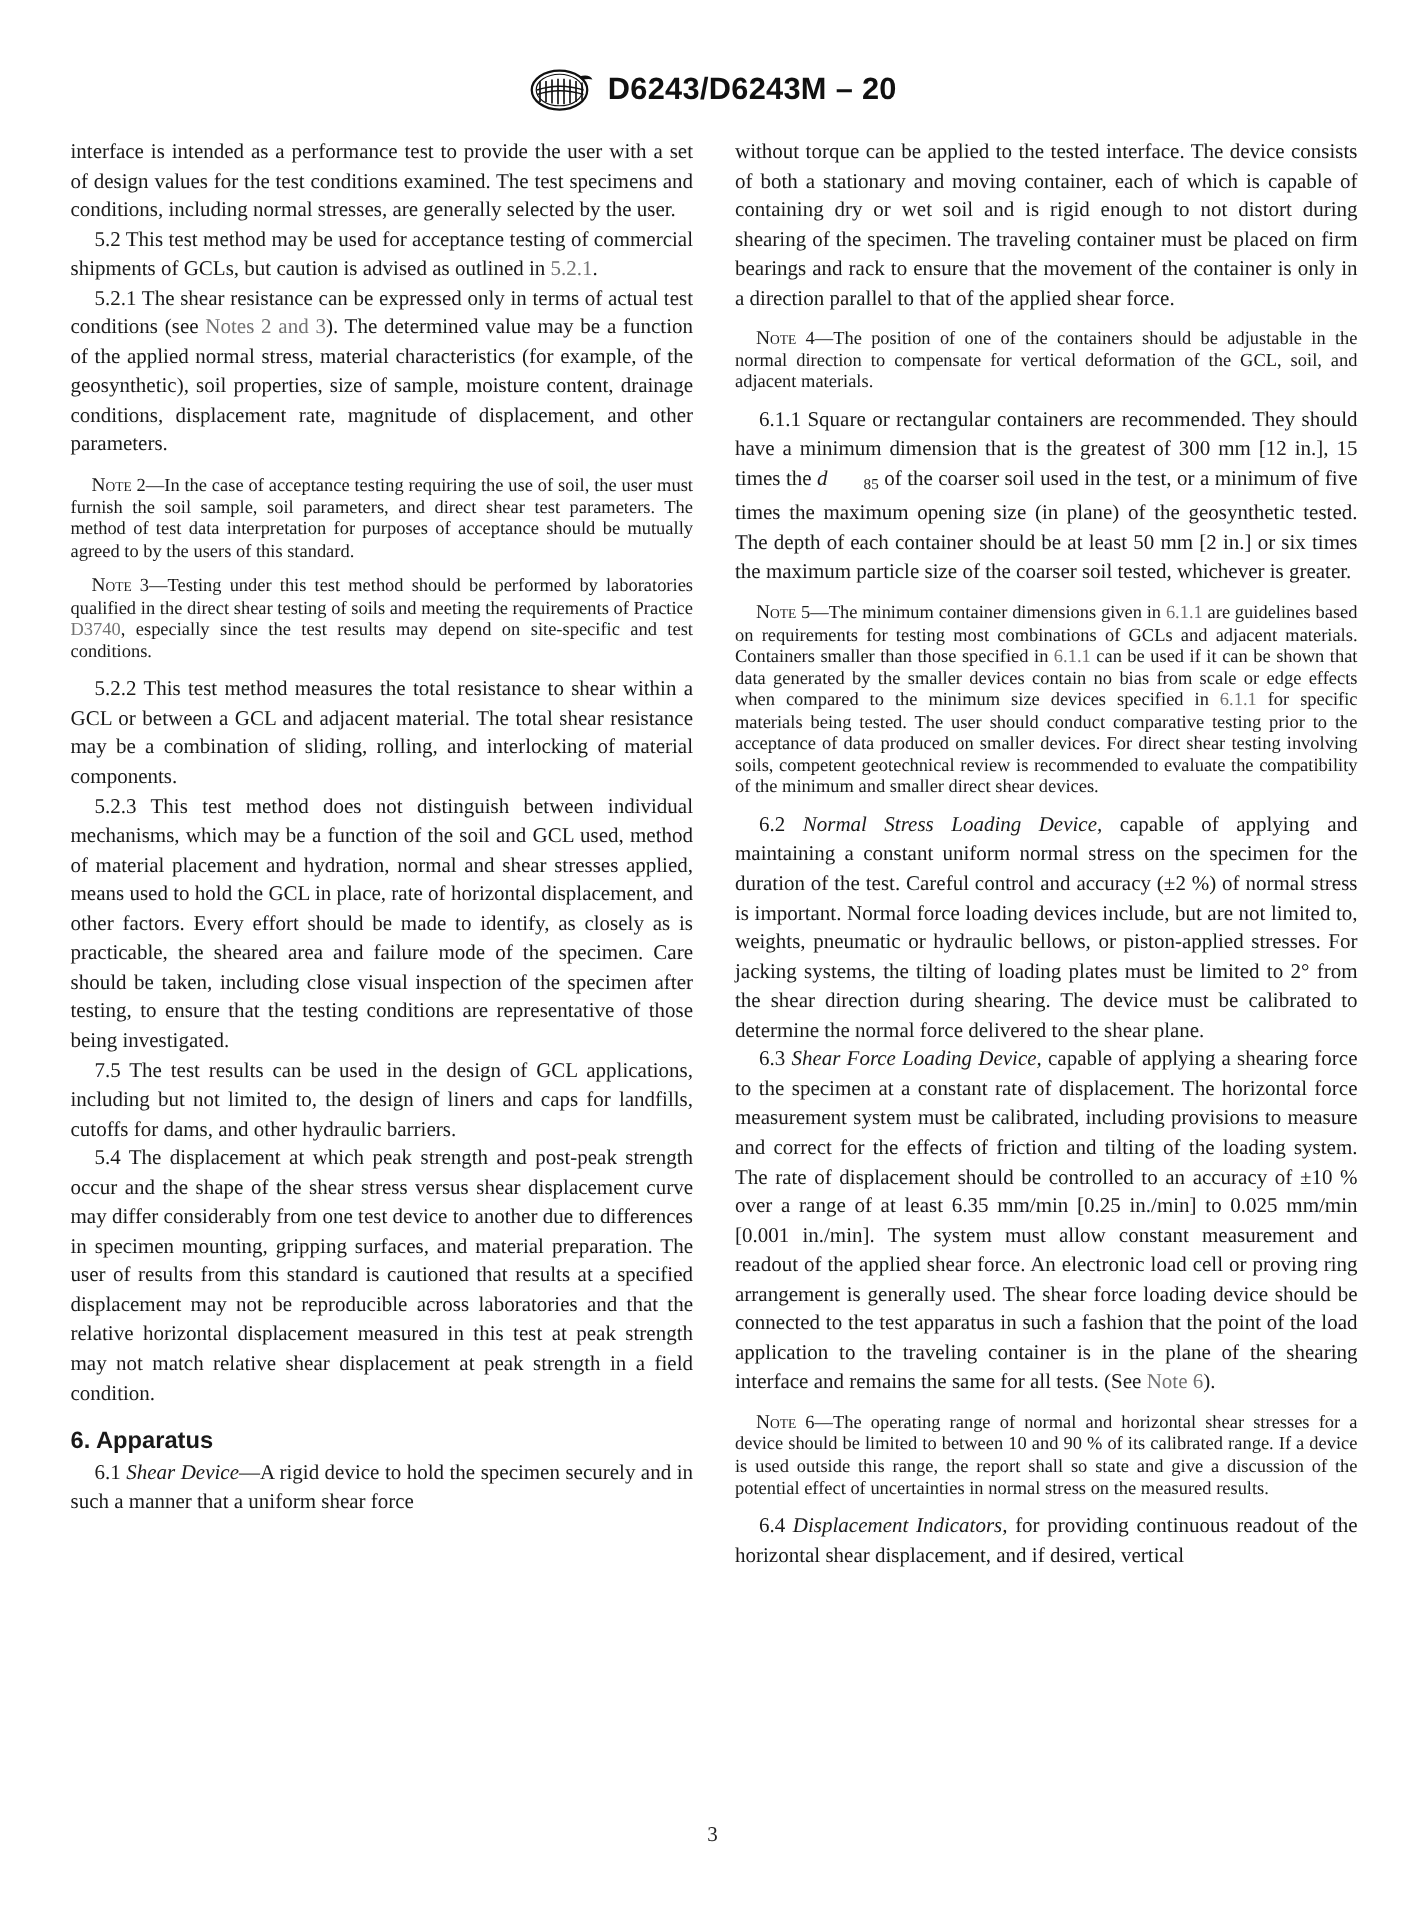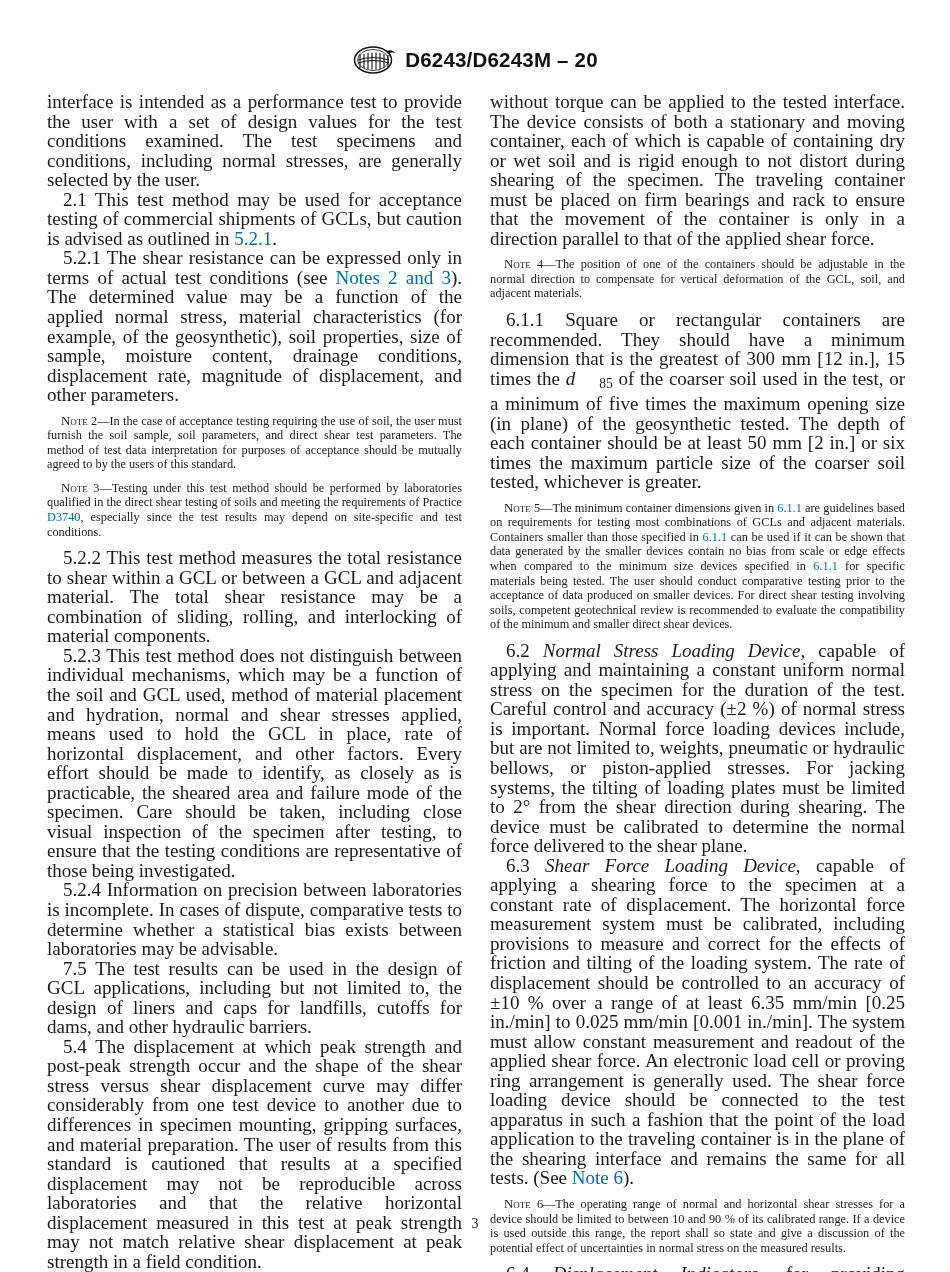--- a/index.html
+++ b/index.html
@@ -64,21 +64,21 @@
     width: 415px;
     flex: 0 0 415px;
   }
 
   
   p {
     margin: 0;
     padding: 0;
   }
   .body-p {
-    font-size: 19px;
+    font-size: 14px;
     line-height: 19.55px;
     text-align: justify;
     text-justify: inter-word;
     text-indent: 16px;
     hyphens: manual;
     margin-bottom: 0;
   }
   .body-p.cont {
     text-indent: 0;
   }
@@ -112,21 +112,21 @@
     font-size: 15.8px;
     line-height: 19.5px;
     margin-top: 12px;
     margin-bottom: 2px;
     text-indent: 0;
     text-align: left;
   }
 
   .ital { font-style: italic; }
   .ref {
-    color: #0369a1;
+    color: #737373;
   }
   .sub {
     font-size: 0.72em;
     vertical-align: -0.28em;
     letter-spacing: 0;
     padding-left: 24px;
   }
 
   
   .footer {
@@ -157,33 +157,32 @@
     </svg>
     <span class="doc-title">D6243/D6243M – 20</span>
   </div>
 
   <div class="columns">
 
     <div class="col">
 
       <p class="body-p cont">interface is intended as a performance test to provide the user with a set of design values for the test conditions examined. The test specimens and conditions, including normal stresses, are generally selected by the user.</p>
 
-      <p class="body-p"><span>2.1  This test method may be used for acceptance testing of commercial shipments of GCLs, but caution is advised as outlined in </span><span class="ref">5.2.1</span><span>.</span></p>
+      <p class="body-p"><span>5.2  This test method may be used for acceptance testing of commercial shipments of GCLs, but caution is advised as outlined in </span><span class="ref">5.2.1</span><span>.</span></p>
 
       <p class="body-p"><span>5.2.1  The shear resistance can be expressed only in terms of actual test conditions (see </span><span class="ref">Notes 2 and 3</span><span>). The determined value may be a function of the applied normal stress, material characteristics (for example, of the geosynthetic), soil properties, size of sample, moisture content, drainage conditions, displacement rate, magnitude of displacement, and other parameters.</span></p>
 
       <p class="note-p"><span class="note-label">Note</span><span> 2</span><span>—In the case of acceptance testing requiring the use of soil, the user must furnish the soil sample, soil parameters, and direct shear test parameters. The method of test data interpretation for purposes of acceptance should be mutually agreed to by the users of this standard.</span></p>
 
       <p class="note-p tight-top"><span class="note-label">Note</span><span> 3</span><span>—Testing under this test method should be performed by laboratories qualified in the direct shear testing of soils and meeting the requirements of Practice </span><span class="ref">D3740</span><span>, especially since the test results may depend on site-specific and test conditions.</span></p>
 
       <p class="body-p">5.2.2  This test method measures the total resistance to shear within a GCL or between a GCL and adjacent material. The total shear resistance may be a combination of sliding, rolling, and interlocking of material components.</p>
 
       <p class="body-p">5.2.3  This test method does not distinguish between individual mechanisms, which may be a function of the soil and GCL used, method of material placement and hydration, normal and shear stresses applied, means used to hold the GCL in place, rate of horizontal displacement, and other factors. Every effort should be made to identify, as closely as is practicable, the sheared area and failure mode of the specimen. Care should be taken, including close visual inspection of the specimen after testing, to ensure that the testing conditions are representative of those being investigated.</p>
 
-      <p class="body-p">5.2.4  Information on precision between laboratories is incomplete. In cases of dispute, comparative tests to determine whether a statistical bias exists between laboratories may be advisable.</p>
 
       <p class="body-p gap-before">7.5  The test results can be used in the design of GCL applications, including but not limited to, the design of liners and caps for landfills, cutoffs for dams, and other hydraulic barriers.</p>
 
       <p class="body-p gap-before">5.4  The displacement at which peak strength and post-peak strength occur and the shape of the shear stress versus shear displacement curve may differ considerably from one test device to another due to differences in specimen mounting, gripping surfaces, and material preparation. The user of results from this standard is cautioned that results at a specified displacement may not be reproducible across laboratories and that the relative horizontal displacement measured in this test at peak strength may not match relative shear displacement at peak strength in a field condition.</p>
 
       <p class="sec-head">6.  Apparatus</p>
 
       <p class="body-p"><span>6.1  </span><span class="ital">Shear Device</span><span>—A rigid device to hold the specimen securely and in such a manner that a uniform shear force</span></p>
 
     </div>

